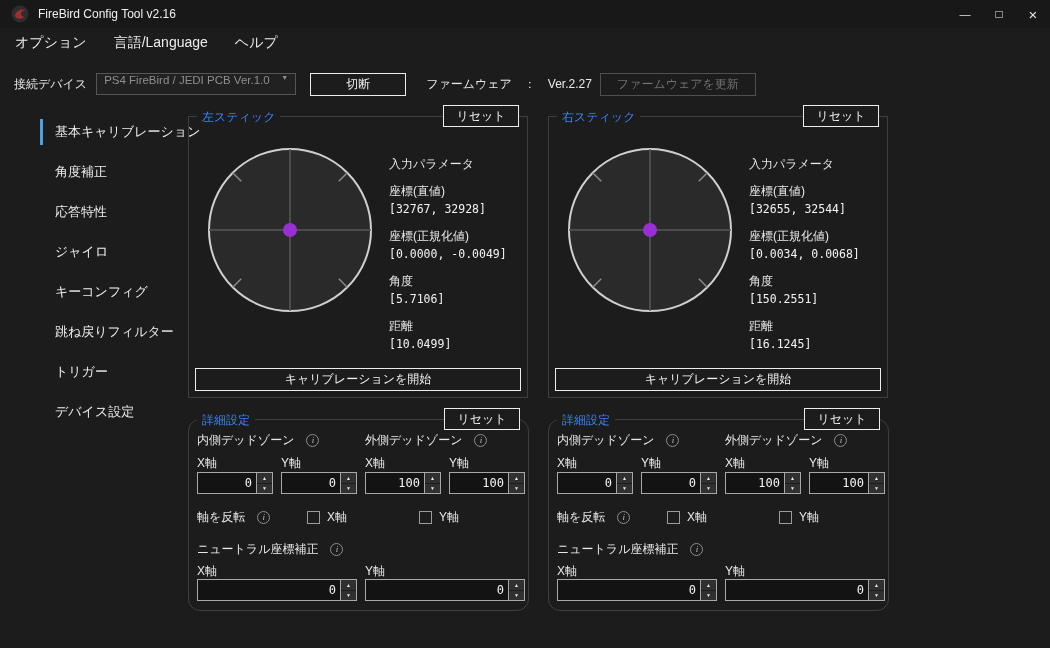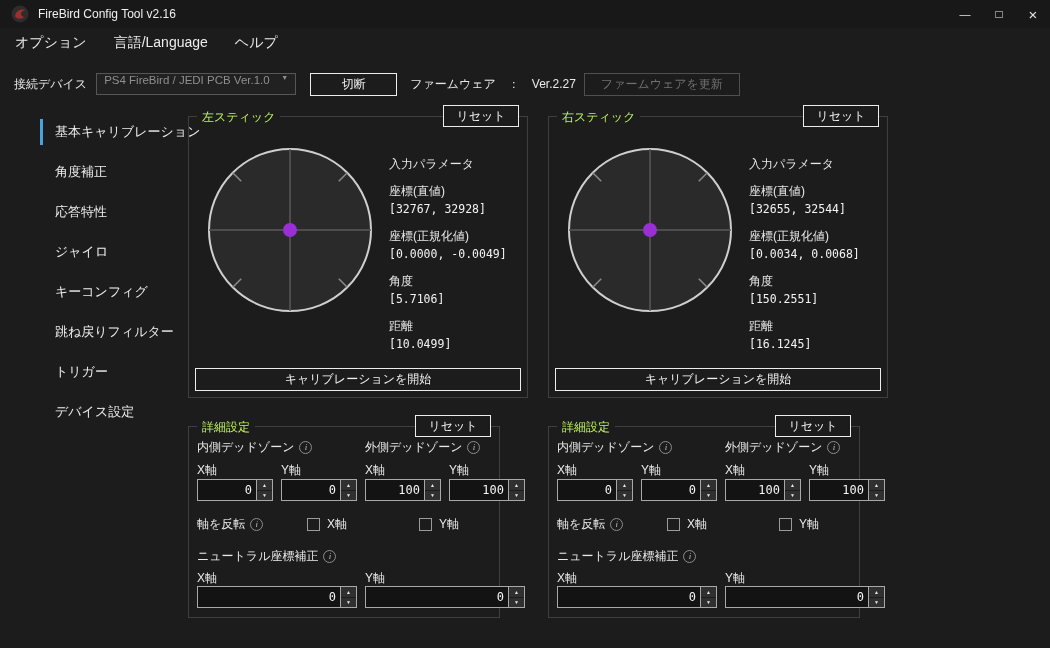--- a/index.html
+++ b/index.html
@@ -29,66 +29,66 @@
   
   .toolbar { position:absolute; top:70px; left:0; right:0; height:28px;
              display:flex; align-items:center; padding:0 12px 0 14px; }
   .tb-label { margin-right:9px; }
   .combo { width:200px; height:22px; border:1px solid #565656; background:#212121;
            color:#8f8f8f; display:flex; align-items:flex-start; padding:0 7px; font-size:11.5px; }
   .combo-text { overflow:hidden; white-space:nowrap; }
   .combo-arrow { margin-left:auto; font-size:7px; color:#8f8f8f; }
   .btn { display:flex; align-items:center; justify-content:center; background:#1c1c1c;
          border:1px solid #ededed; color:#f2f2f2; font-size:12px; font-family:inherit; height:23px; }
-  .disconnect-btn { width:87px; margin-left:14px; }
-  .fw-label { margin-left:13px;text-align:right; }
+  .disconnect-btn { width:96px; margin-left:14px; }
+  .fw-label { margin-left:20px;text-align:right; }
   .fw-sep { margin:0 12px; color:#dcdcdc; }
   .fw-ver { color:#eaeaea; }
   .update-btn { margin-left:8px; padding:0 16px; }
   .btn.disabled { border-color:#4f4f4f; color:#717171; background:transparent; }
   .spacer { flex:1; }
   .reset-all-btn { padding:0 16px; }
 
   
   .sidebar { position:absolute; left:0; top:100px; width:180px; bottom:0; padding-top:12px;margin-left:40px; }
   .side-item { position:relative; height:40px; display:flex; align-items:center;
                padding-left:15px; font-size:13px; color:#ededed; }
   .side-item .indicator { position:absolute; left:0; top:7px; bottom:7px; width:3px; background:#4aa3df; }
 
   
   .main { position:absolute; left:180px; top:100px; right:0; bottom:0; }
   .group { position:absolute; border:1px solid #3f3f3f; }
   .group-title { position:absolute; top:-8px; left:8px; background:#1c1c1c; padding:0 5px;
-                 font-size:12px; color:#bef264; white-space:nowrap; }
+                 font-size:12px; color:#3b82f6; white-space:nowrap; }
   .reset-btn { position:absolute; top:-12px; right:8px; width:76px; height:22px; }
 
   .stick-group { width:340px; height:282px; top:16px; }
   .stick-group.left { left:8px; }  .stick-group.right { left:368px; }
-  .details-group { width:312px; height:192px; top:326px; }
+  .details-group { width:341px; height:192px; top:319px;border-radius:12px; }
   .details-group.left { left:8px; }  .details-group.right { left:368px; }
 
   
   .stick-viz { position:absolute; left:16px; top:28px; }
   .viz-circle { fill:#2a2a2a; stroke:#cfcfcf; stroke-width:2; }
   .viz-axis { stroke:#5a5a5a; stroke-width:1.5; }
   .viz-tick { stroke:#8a8a8a; stroke-width:1.5; }
 
   
   .params { position:absolute; left:200px; top:40px; width:136px; }
   .param-title { line-height:15px; margin-bottom:9px; }
   .param-label { line-height:15px; margin-top:12px; }
   .param-value { line-height:15px; margin-top:3px;
                  font-family:"DejaVu Sans Mono",monospace; font-size:11.5px; color:#f3f3f3; white-space:nowrap; }
   .calibrate-btn { position:absolute; left:6px; right:6px; bottom:6px; height:23px; }
 
   
   .c1{left:8px} .c2{left:92px} .c3{left:176px} .c4{left:260px}
   .r-head1{top:12px} .r-axis1{top:35px} .r-spin1{top:52px}
   .r-invert{top:89px} .r-neutral{top:121px} .r-axis2{top:143px} .r-spin2{top:159px}
-  .dz-head { position:absolute; display:flex; align-items:center; gap:5px; font-size:12px; white-space:nowrap;justify-content:space-between; }
+  .dz-head { position:absolute; display:flex; align-items:center; gap:12px; font-size:12px; white-space:nowrap;justify-content:space-between; }
   .axis-label { position:absolute; font-size:12px; color:#e9e9e9; }
   .info-icon { width:13px; height:13px; border:1px solid #8d8d8d; border-radius:50%;
                font-size:9px; line-height:11px; text-align:center; color:#bdbdbd;
                display:inline-block; font-family:"Liberation Serif",serif; font-style:italic; flex:0 0 auto; }
   .spin { position:absolute; width:76px; height:22px; display:flex;
           border:1px solid #a8a8a8; background:#131313; }
   .spin.wide { width:160px; }
   .spin .val { flex:1; text-align:right; padding-right:4px; line-height:20px;
                font-family:"DejaVu Sans Mono",monospace; font-size:12px; color:#f5f5f5; }
   .spin .arrows { width:16px; display:flex; flex-direction:column; border-left:1px solid #a8a8a8; }

